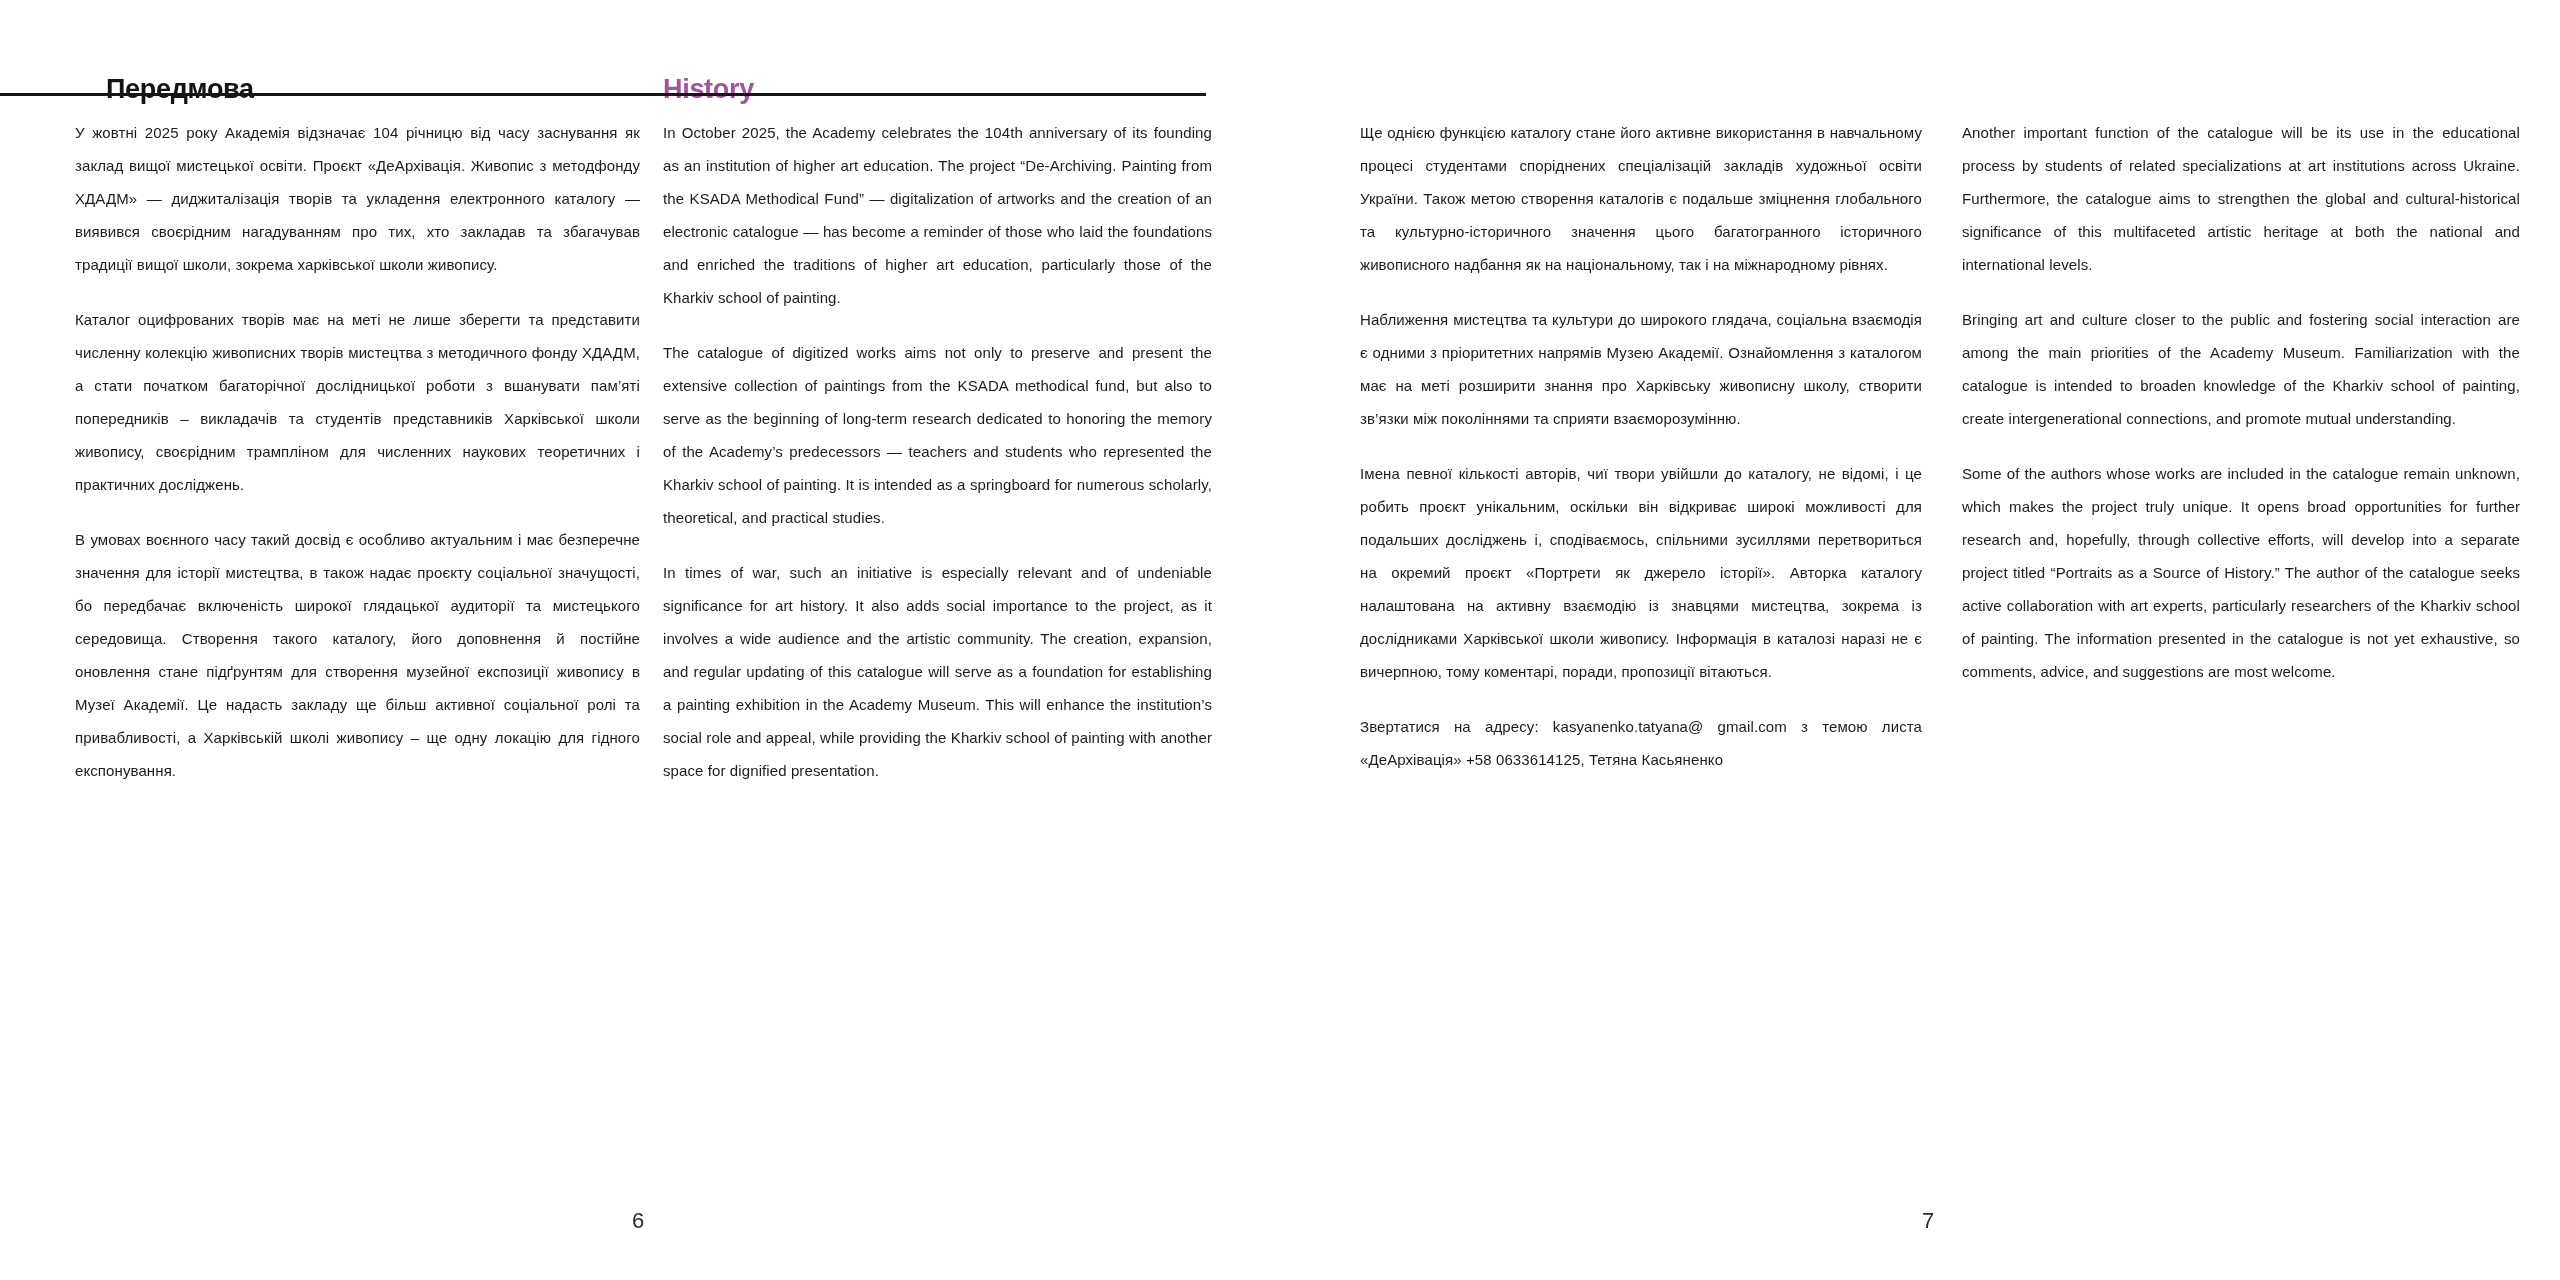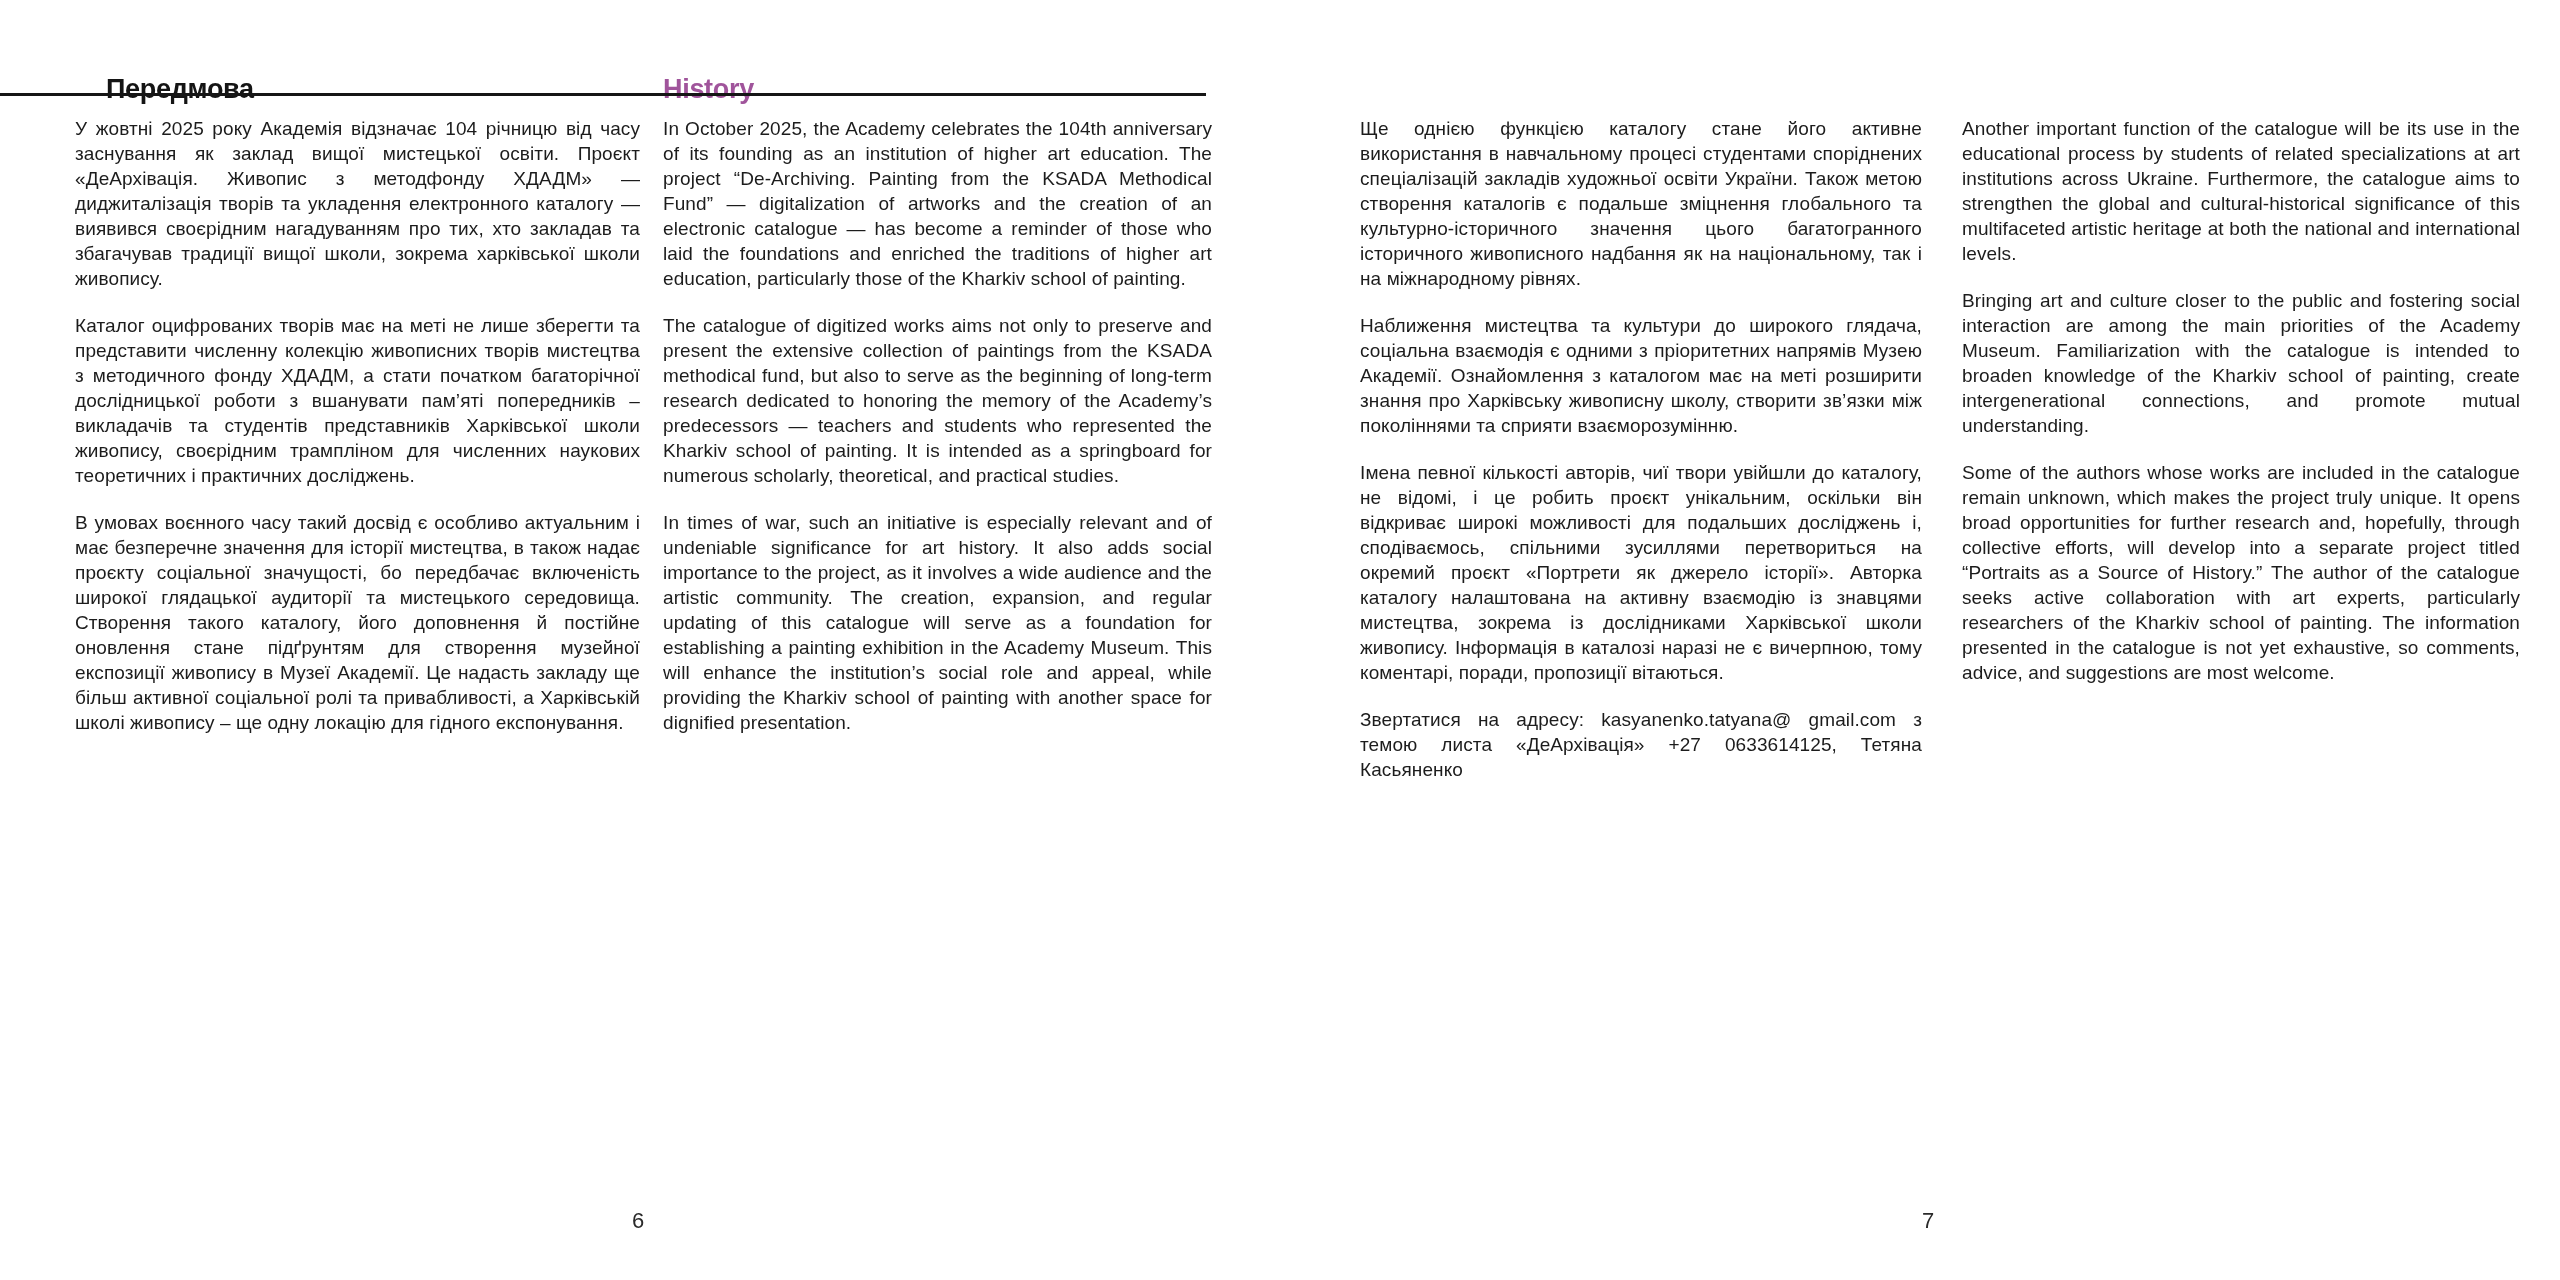--- a/index.html
+++ b/index.html
@@ -34,22 +34,22 @@
     top: 93px;
     width: 1206px;
     height: 3px;
     background: #161616;
   }
 
   .col {
     position: absolute;
     top: 116px;
     text-align: justify;
-    font-size: 19px;
-    line-height: 25px;
+    font-size: 15px;
+    line-height: 33px;
     color: #1c1c1c;
     letter-spacing: 0.1px;
   }
   .col p { margin: 0 0 22px 0; hyphens: auto; }
 
   #col-ua-left  { left: 75px;   width: 565px; }
   #col-en-left  { left: 663px;  width: 549px; }
   #col-ua-right { left: 1360px; width: 562px; }
   #col-en-right { left: 1962px; width: 558px; }
 
@@ -84,21 +84,21 @@
   <div id="col-en-left" class="col" lang="en">
     <p>In October 2025, the Academy celebrates the 104th anniversary of its founding as an institution of higher art education. The project “De-Archiving. Painting from the KSADA Methodical Fund” — digitalization of artworks and the creation of an electronic catalogue — has become a reminder of those who laid the foundations and enriched the traditions of higher art education, particularly those of the Kharkiv school of painting.</p>
     <p>The catalogue of digitized works aims not only to preserve and present the extensive collection of paintings from the KSADA methodical fund, but also to serve as the beginning of long-term research dedicated to honoring the memory of the Academy’s predecessors — teachers and students who represented the Kharkiv school of painting. It is intended as a springboard for numerous scholarly, theoretical, and practical studies.</p>
     <p>In times of war, such an initiative is especially relevant and of undeniable significance for art history. It also adds social importance to the project, as it involves a wide audience and the artistic community. The creation, expansion, and regular updating of this catalogue will serve as a foundation for establishing a painting exhibition in the Academy Museum. This will enhance the institution’s social role and appeal, while providing the Kharkiv school of painting with another space for dignified presentation.</p>
   </div>
 
   <div id="col-ua-right" class="col" lang="uk">
     <p>Ще однією функцією каталогу стане його активне використання в навчальному процесі студентами споріднених спеціалізацій закладів художньої освіти України. Також метою створення каталогів є подальше зміцнення глобального та культурно-історичного значення цього багатогранного історичного живописного надбання як на національному, так і на міжнародному рівнях.</p>
     <p>Наближення мистецтва та культури до широкого глядача, соціальна взаємодія є одними з пріоритетних напрямів Музею Академії. Ознайомлення з каталогом має на меті розширити знання про Харківську живописну школу, створити зв’язки між поколіннями та сприяти взаєморозумінню.</p>
     <p>Імена певної кількості авторів, чиї твори увійшли до каталогу, не відомі, і це робить проєкт унікальним, оскільки він відкриває широкі можливості для подальших досліджень і, сподіваємось, спільними зусиллями перетвориться на окремий проєкт «Портрети як джерело історії». Авторка каталогу налаштована на активну взаємодію із знавцями мистецтва, зокрема із дослідниками Харківської школи живопису. Інформація в каталозі наразі не є вичерпною, тому коментарі, поради, пропозиції вітаються.</p>
-    <p>Звертатися на адресу: kasyanenko.tatyana@ gmail.com з темою листа «ДеАрхівація» +27 0633614125, Тетяна Касьяненко</p>
+    <p>Звертатися на адресу: kasyanenko.tatyana@ gmail.com з темою листа «ДеАрхівація» +58 0633614125, Тетяна Касьяненко</p>
   </div>
 
   <div id="col-en-right" class="col" lang="en">
     <p>Another important function of the catalogue will be its use in the educational process by students of related specializations at art institutions across Ukraine. Furthermore, the catalogue aims to strengthen the global and cultural-historical significance of this multifaceted artistic heritage at both the national and international levels.</p>
     <p>Bringing art and culture closer to the public and fostering social interaction are among the main priorities of the Academy Museum. Familiarization with the catalogue is intended to broaden knowledge of the Kharkiv school of painting, create intergenerational connections, and promote mutual understanding.</p>
     <p>Some of the authors whose works are included in the catalogue remain unknown, which makes the project truly unique. It opens broad opportunities for further research and, hopefully, through collective efforts, will develop into a separate project titled “Portraits as a Source of History.” The author of the catalogue seeks active collaboration with art experts, particularly researchers of the Kharkiv school of painting. The information presented in the catalogue is not yet exhaustive, so comments, advice, and suggestions are most welcome.</p>
   </div>
 
   <div id="page-number-left" class="page-number">6</div>
 

